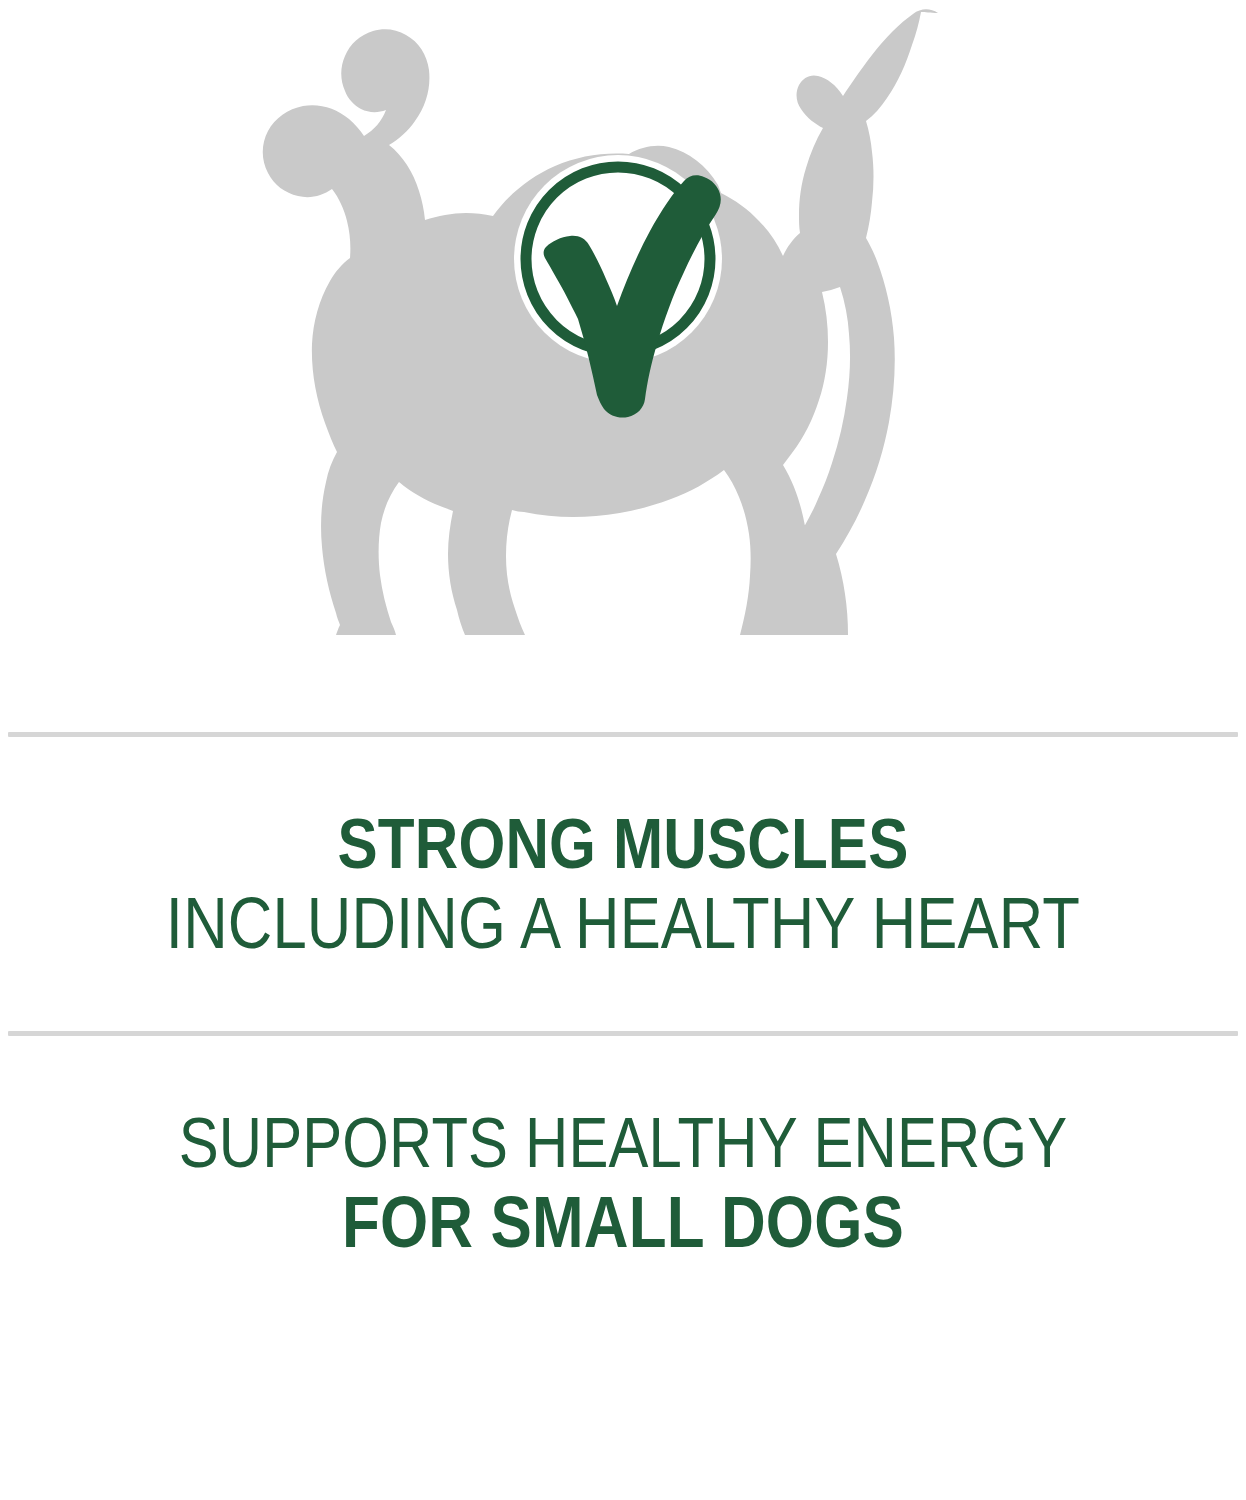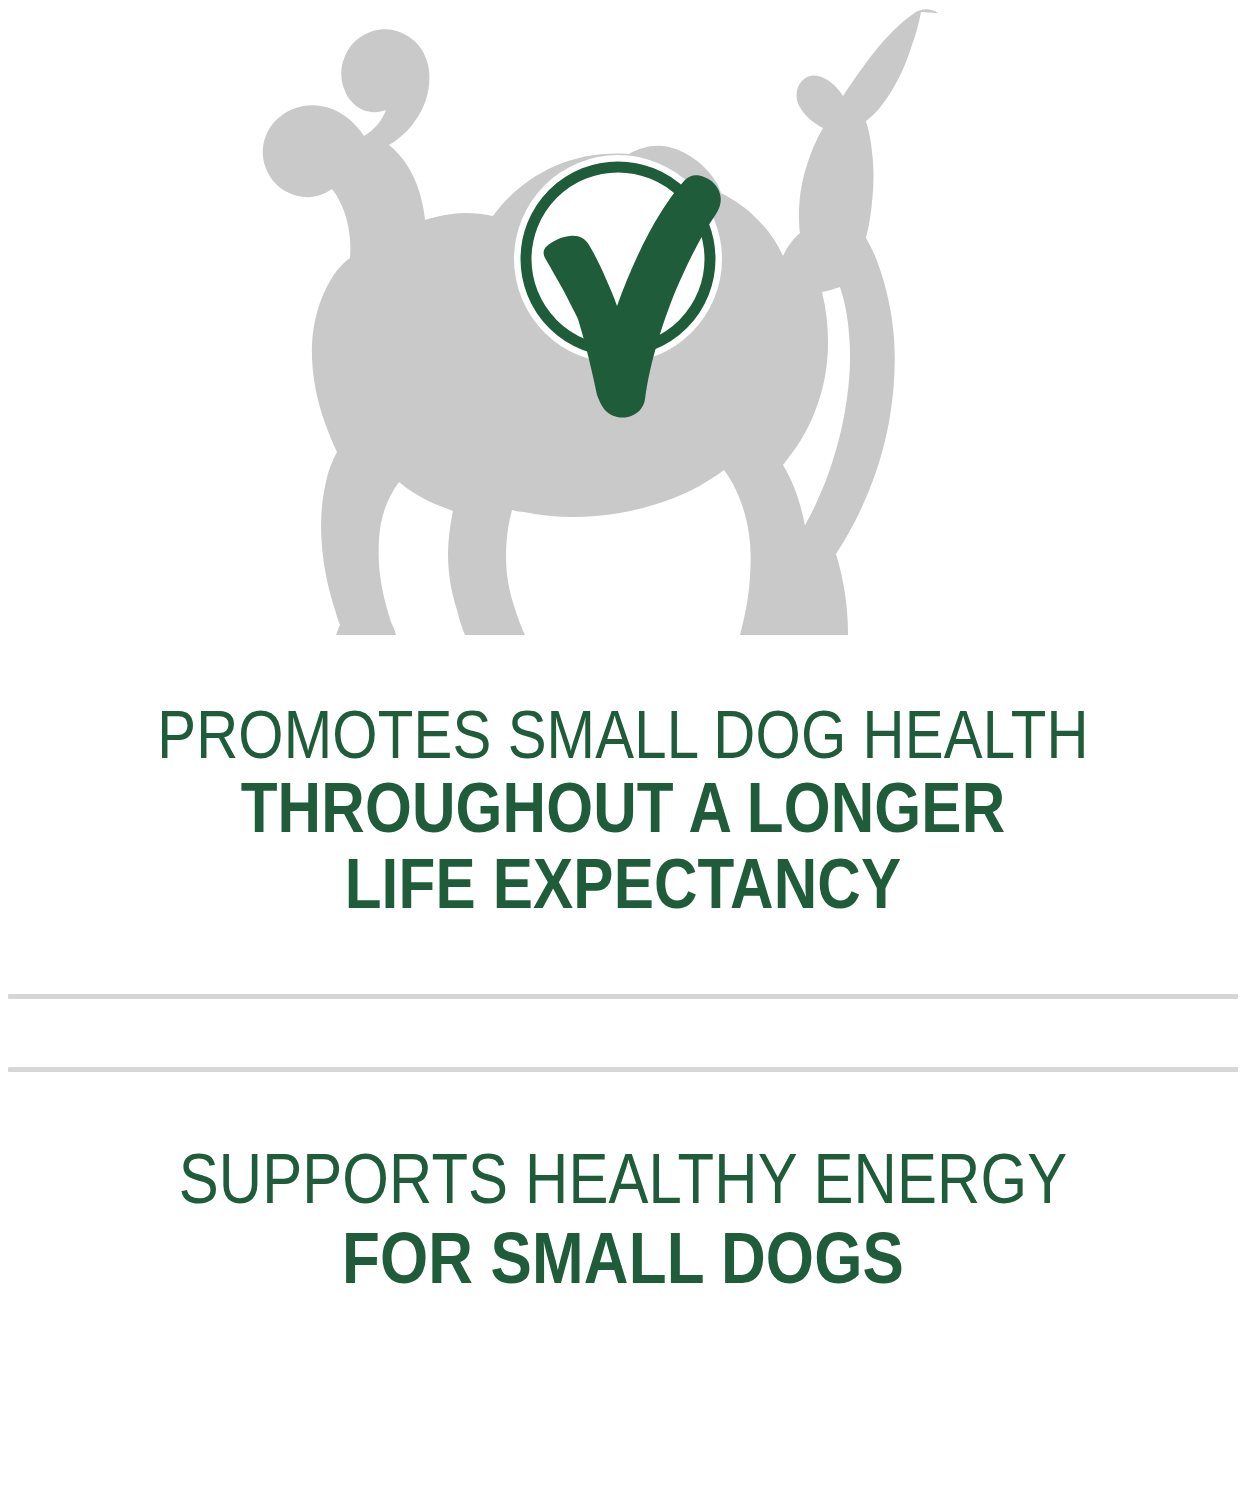--- a/index.html
+++ b/index.html
@@ -270,28 +270,27 @@
         C 644 408 637 415 628 417
         C 619 419 610 416 604 409
         C 601 405 599 400 597 395
         C 592 371 586 345 578 319
         Z"></path>
     </svg>
   </div>
 
   <div class="benefits">
 
-    <div class="block block-1">
-      <span class="line l1 light">PROMOTES SMALL DOG HEALTH</span>
-      <span class="line l2 heavy">THROUGHOUT A LONGER</span>
-      <span class="line l3 heavy">LIFE EXPECTANCY</span>
+
+    <div class="divider div-1"></div>
+
+    <div class="block block-2">
+      <span class="line l1 heavy">STRONG MUSCLES</span>
+      <span class="line l2 light">INCLUDING A HEALTHY HEART</span>
     </div>
-
-    <div class="divider div-1"></div>
-
 
     <div class="divider div-2"></div>
 
     <div class="block block-3">
       <span class="line l1 light">SUPPORTS HEALTHY ENERGY</span>
       <span class="line l2 heavy">FOR SMALL DOGS</span>
     </div>
 
   </div>
 </div>

